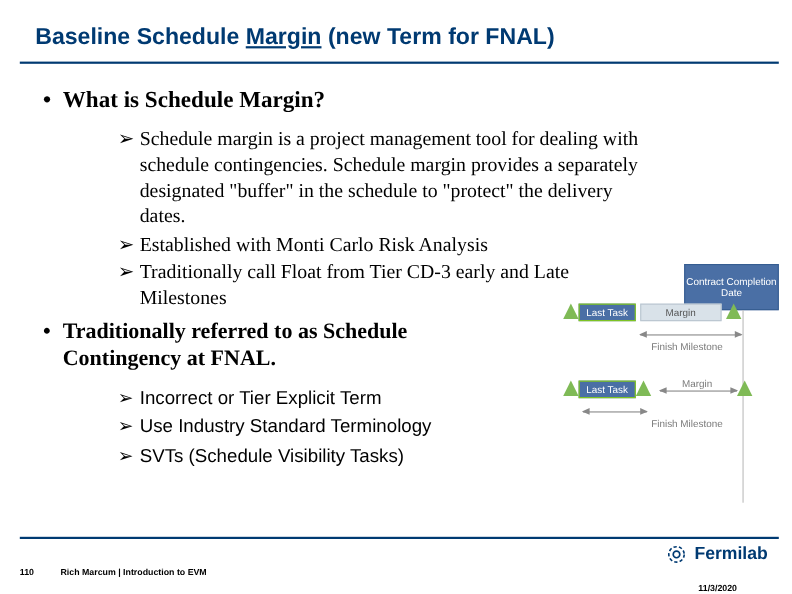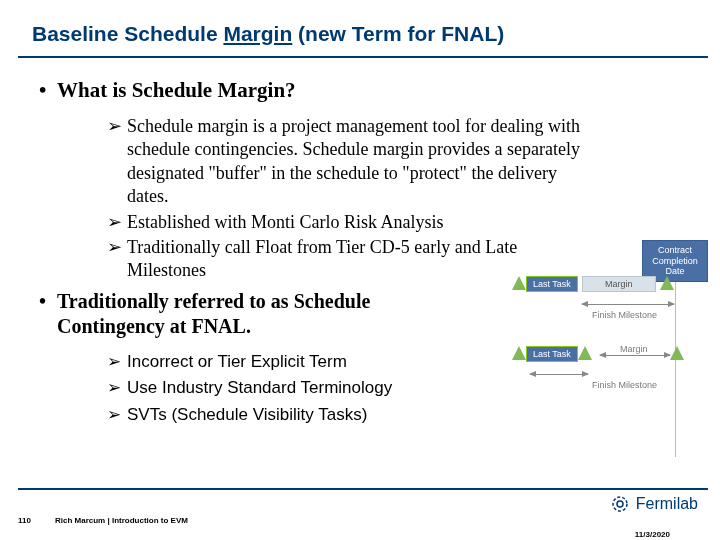--- a/index.html
+++ b/index.html
@@ -82,21 +82,21 @@
     top: 270px;
     width: 190px;
     font-family: Arial, sans-serif;
     font-size: 9px;
     color: #666;
   }
   .ccbox {
     position: absolute;
     top: -30px;
     right: 4px;
-    width: 66px;
+    width: 86px;
     height: 42px;
     background: #4a6fa5;
     color: #fff;
     font-size: 9px;
     display: flex;
     align-items: center;
     justify-content: center;
     text-align: center;
     line-height: 1.15;
     border: 1px solid #365d91;
@@ -148,21 +148,21 @@
   }
 
   
   .footerbar {
     position: absolute;
     bottom: 26px;
     right: 22px;
     display: flex;
     align-items: center;
     color: #003a72;
-    font-weight: 400;
+    font-weight: 700;
     font-size: 16px;
   }
   .logo {
     width: 20px; height: 20px;
     margin-right: 6px;
   }
   .hr2 {
     position: absolute;
     bottom: 50px;
     left: 18px; right: 12px;
@@ -212,21 +212,21 @@
       <div class="row">
         <div class="ic">➢</div>
         <div class="tx">Schedule margin is a project management tool for dealing with schedule contingencies. Schedule margin provides a separately designated "buffer" in the schedule to "protect" the delivery dates.</div>
       </div>
       <div class="row">
         <div class="ic">➢</div>
         <div class="tx">Established with Monti Carlo Risk Analysis</div>
       </div>
       <div class="row">
         <div class="ic">➢</div>
-        <div class="tx">Traditionally call Float from Tier CD-5 early and Late Milestones</div>
+        <div class="tx">Traditionally call Float from Tier CD-3 early and Late Milestones</div>
       </div>
     </div>
 
     <div class="h2-arial">
       <span class="dot">•</span><span>Traditionally referred to as Schedule Contingency at FNAL.</span>
     </div>
 
     <div class="chev-list-arial">
       <div class="row">
         <div class="ic">➢</div>

